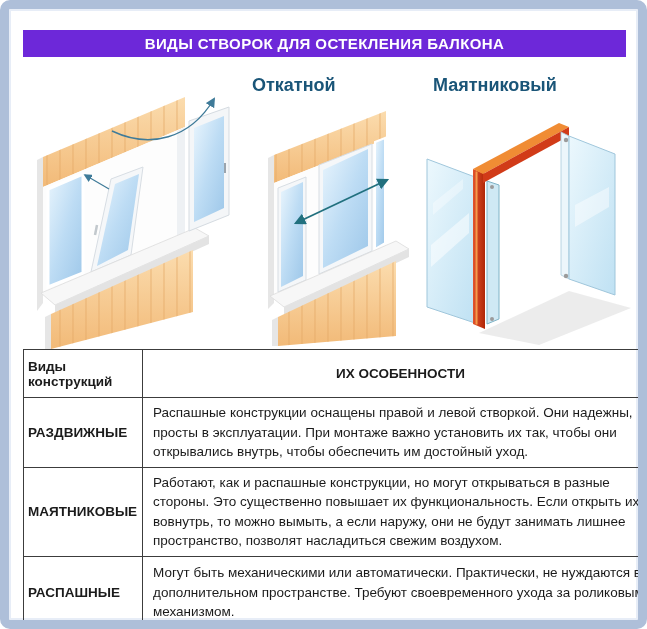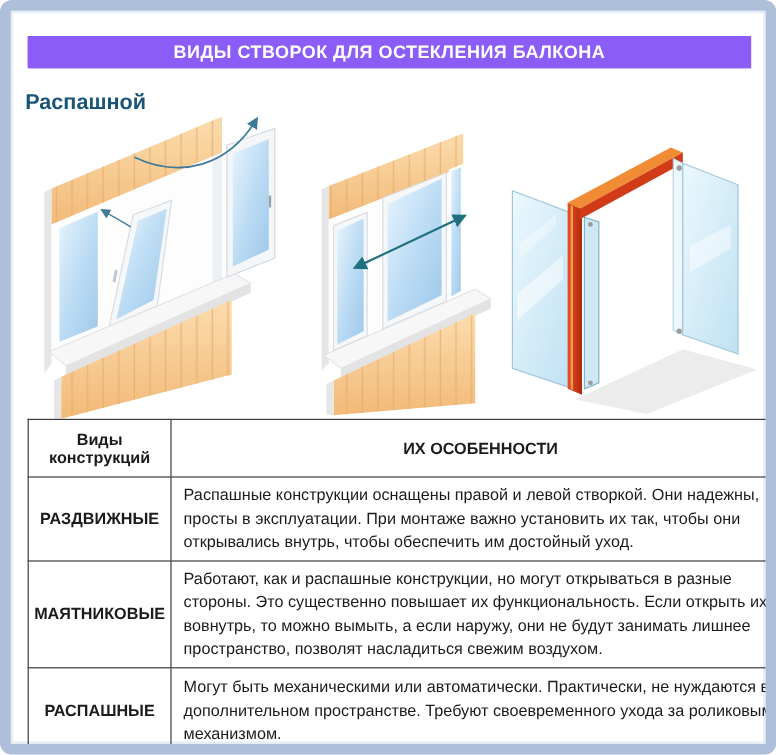--- a/index.html
+++ b/index.html
@@ -10,21 +10,21 @@
     box-sizing:border-box;
     border:9px solid #aebfd9;
     border-radius:10px;
     background:#ffffff;
     overflow:hidden;
     box-shadow:inset 0 0 0 2px #e7edf7;
   }
   .stage{position:absolute;left:0;top:0;width:629px;height:611px;}
   .banner{
     position:absolute;left:14px;top:21px;width:603px;height:27px;
-    background:#8b5cf6;
+    background:#6d28d9;
     color:#ffffff;
     font-size:15px;font-weight:bold;letter-spacing:.4px;
     text-align:center;line-height:27px;
   }
   .type-label{
     position:absolute;
     font-size:18px;font-weight:bold;color:#1a5578;
     white-space:nowrap;
   }
   .lbl-1{left:12px;top:66px;}
@@ -34,37 +34,38 @@
   .il-1{left:6px;top:78px;}
   .il-2{left:235px;top:82px;}
   .il-3{left:410px;top:84px;}
   table.info{
     position:absolute;left:14px;top:340px;
     width:605px;height:265px;
     border-collapse:collapse;table-layout:fixed;
     font-size:13.5px;color:#1b1b1b;
   }
   table.info td{border:1px solid #3c3c3c;}
-  td.c1{width:110px;text-align:center;font-weight:bold;vertical-align:middle;padding:2px 4px;}
+  td.c1{width:110px;font-weight:bold;vertical-align:middle;padding:2px 4px;}
   td.c2{width:495px;vertical-align:middle;padding:5px 14px 5px 10px;line-height:1.45;}
   td.hdr2{text-align:center;font-weight:bold;vertical-align:middle;}
   tr.hrow{height:48px;}
   tr.r1{height:65px;}
   tr.r2{height:80px;}
   tr.r3{height:72px;}
 </style>
 </head>
 <body>
 
 <div class="frame">
   <div class="stage">
 
     <div class="banner">ВИДЫ СТВОРОК ДЛЯ ОСТЕКЛЕНИЯ БАЛКОНА</div>
 
-    <div class="type-label lbl-1">Распашной</div>
+    <div class="type-label lbl-2">Откатной</div>
+    <div class="type-label lbl-3">Маятниковый</div>
 
     <svg class="illus il-1" width="215" height="262" viewBox="0 0 215 262">
       <defs>
         <linearGradient id="g1o" x1="0" y1="0" x2="0" y2="1">
           <stop offset="0" stop-color="#fbdcae"></stop>
             <stop offset="1" stop-color="#f2ba78"></stop>
         </linearGradient>
         <linearGradient id="g1g" x1="0" y1="0" x2="1" y2="1">
           <stop offset="0" stop-color="#e9f5fd"></stop>
             <stop offset="0.5" stop-color="#bddcf4"></stop>

